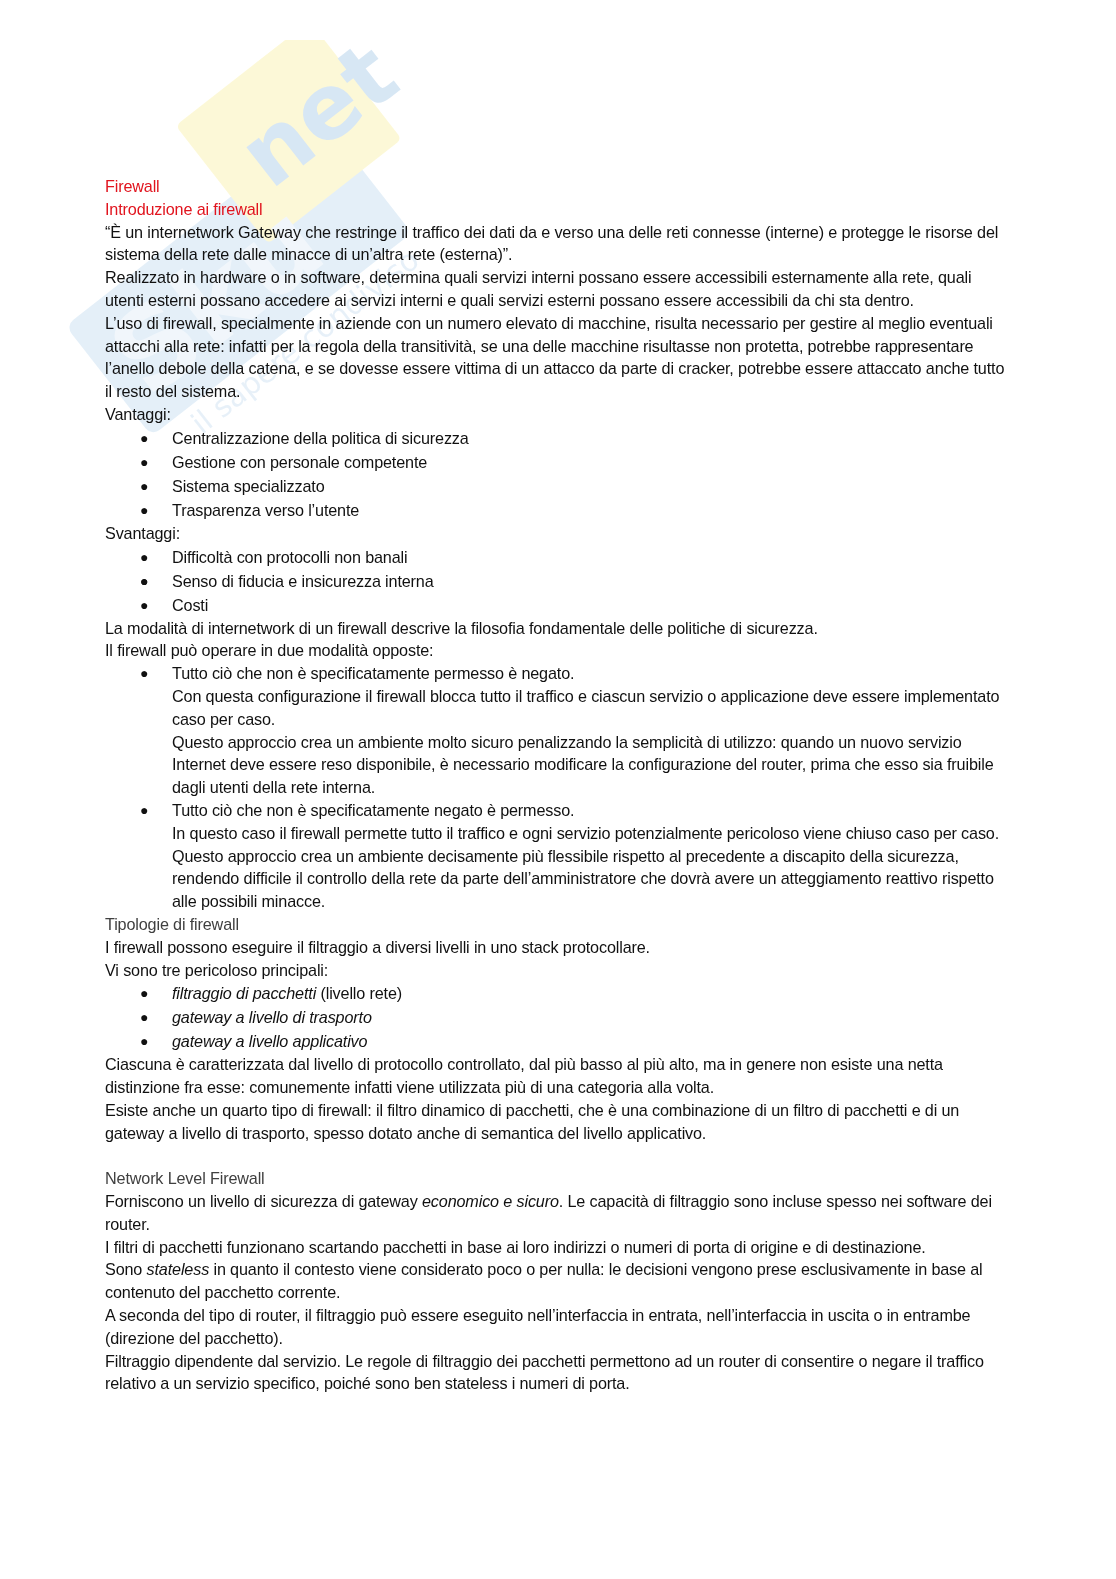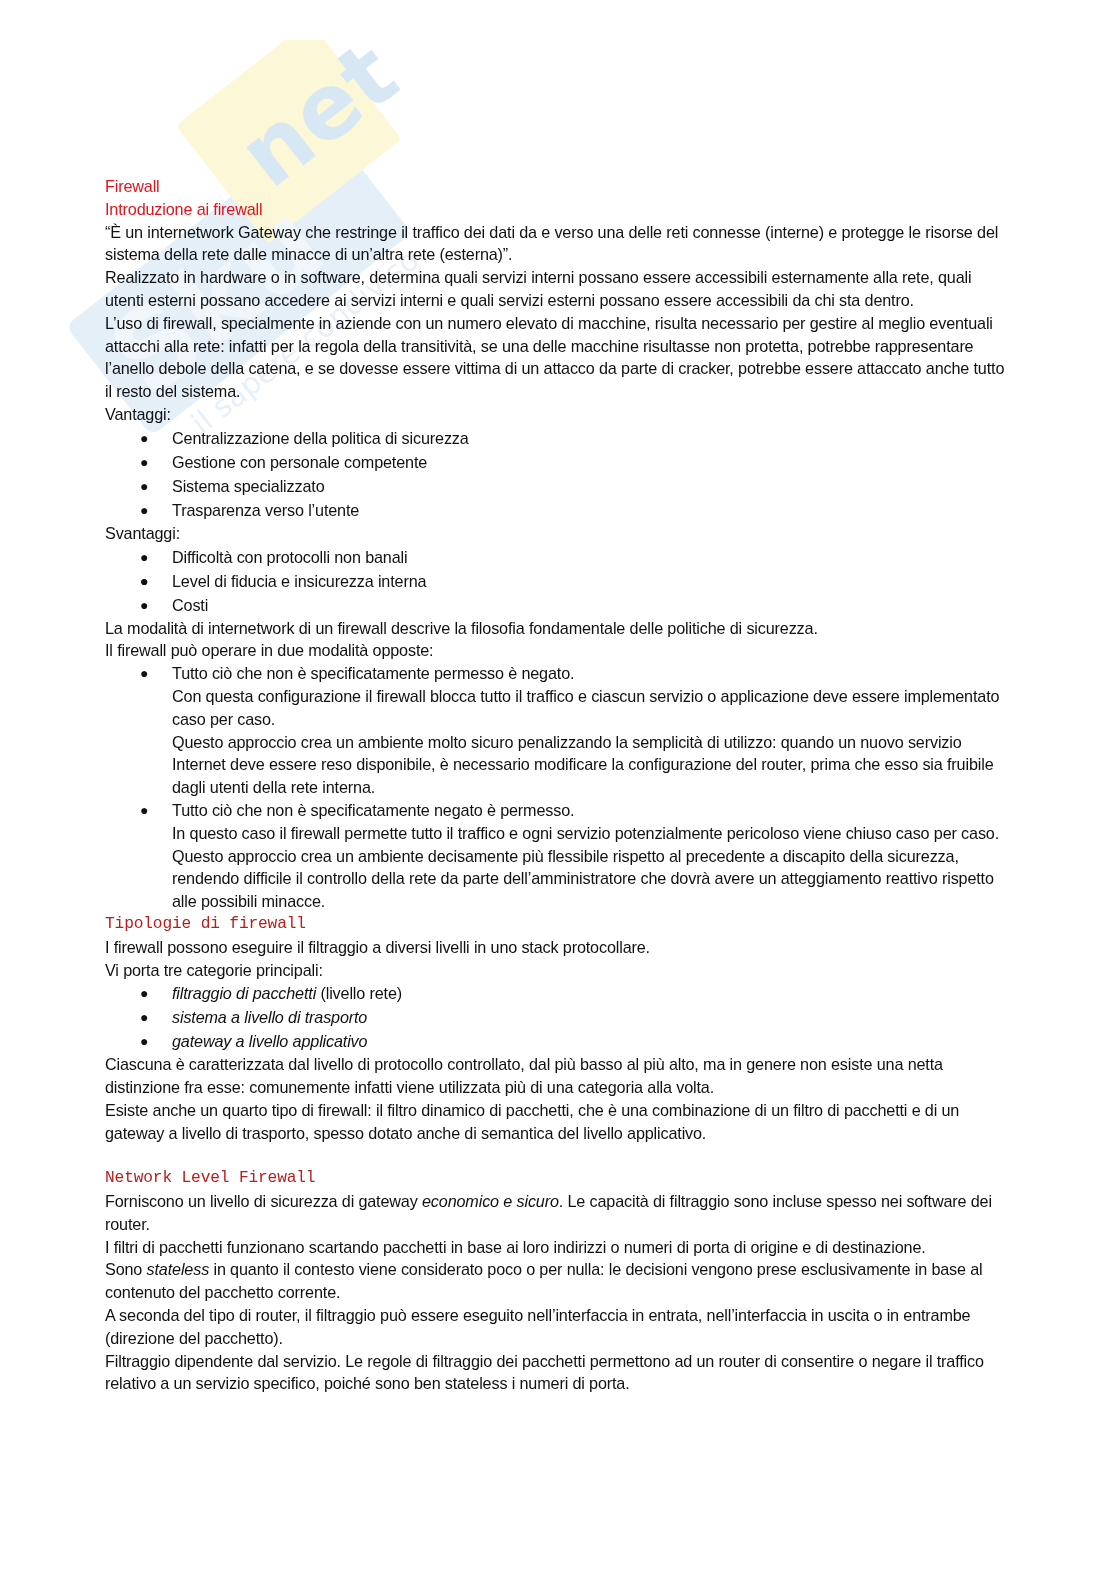--- a/index.html
+++ b/index.html
@@ -30,21 +30,21 @@
       top: 133px;
       width: 905px;
       z-index: 1;
       font-size: 16.2px;
       line-height: 22.8px;
       letter-spacing: -0.15px;
       margin-top: 42px;
     }
     .page p, .page div { margin: 0; }
     .h-red { color: #e1141e; }
-    .h-orange { color: #b91c1c; font-family: Liberation Mono, monospace; }
+    .h-orange { color: #404040; }
     .bold { font-weight: normal; }
     ul.bullets {
       list-style: none;
       margin: 0;
       padding: 0;
     }
     ul.bullets li {
       position: relative;
       padding-left: 67px;
       margin: 0;
@@ -85,21 +85,21 @@
     <li><span class="dot">●</span><span>Centralizzazione della politica di sicurezza</span></li>
     <li><span class="dot">●</span><span>Gestione con personale competente</span></li>
     <li><span class="dot">●</span><span>Sistema specializzato</span></li>
     <li><span class="dot">●</span><span>Trasparenza verso l’utente</span></li>
   </ul>
 
   <div class="bold">Svantaggi:</div>
   <ul class="bullets loose">
     <li><span class="dot">●</span><span>Difficoltà con protocolli non banali</span></li>
     <li><span class="dot">●</span></li>
-    <li><span class="dot">●</span><span>Level di fiducia e insicurezza interna</span></li>
+    <li><span class="dot">●</span><span>Senso di fiducia e insicurezza interna</span></li>
     <li><span class="dot">●</span><span>Costi</span></li>
   </ul>
 
   <p>La modalità di internetwork di un firewall descrive la filosofia fondamentale delle politiche di sicurezza.</p>
   <p>Il firewall può operare in due modalità opposte:</p>
 
   <ul class="bullets">
     <li>
       <span class="dot">●</span>
       <span class="bold mode-body">Tutto ciò che non è specificatamente permesso è negato.</span>
@@ -109,25 +109,25 @@
     <li>
       <span class="dot">●</span>
       <span class="bold mode-body">Tutto ciò che non è specificatamente negato è permesso.</span>
       <span class="mode-body">In questo caso il firewall permette tutto il traffico e ogni servizio potenzialmente pericoloso viene chiuso caso per caso.</span>
       <span class="mode-body">Questo approccio crea un ambiente decisamente più flessibile rispetto al precedente a discapito della sicurezza, rendendo difficile il controllo della rete da parte dell’amministratore che dovrà avere un atteggiamento reattivo rispetto alle possibili minacce.</span>
     </li>
   </ul>
 
   <div class="h-orange">Tipologie di firewall</div>
   <p>I firewall possono eseguire il filtraggio a diversi livelli in uno stack protocollare.</p>
-  <p>Vi porta tre categorie principali:</p>
+  <p>Vi sono tre pericoloso principali:</p>
 
   <ul class="bullets loose">
     <li><span class="dot">●</span><i>filtraggio di pacchetti</i><span> (livello rete)</span></li>
-    <li><span class="dot">●</span><i>sistema a livello di trasporto</i></li>
+    <li><span class="dot">●</span><i>gateway a livello di trasporto</i></li>
     <li><span class="dot">●</span><i>gateway a livello applicativo</i></li>
   </ul>
 
   <p>Ciascuna è caratterizzata dal livello di protocollo controllato, dal più basso al più alto, ma in genere non esiste una netta distinzione fra esse: comunemente infatti viene utilizzata più di una categoria alla volta.</p>
   <p>Esiste anche un quarto tipo di firewall: il filtro dinamico di pacchetti, che è una combinazione di un filtro di pacchetti e di un gateway a livello di trasporto, spesso dotato anche di semantica del livello applicativo.</p>
 
   <div class="blank"></div>
 
   <div class="h-orange">Network Level Firewall</div>
   <p><span>Forniscono un livello di sicurezza di gateway </span><i>economico e sicuro</i><span>. Le capacità di filtraggio sono incluse spesso nei software dei router.</span></p>

